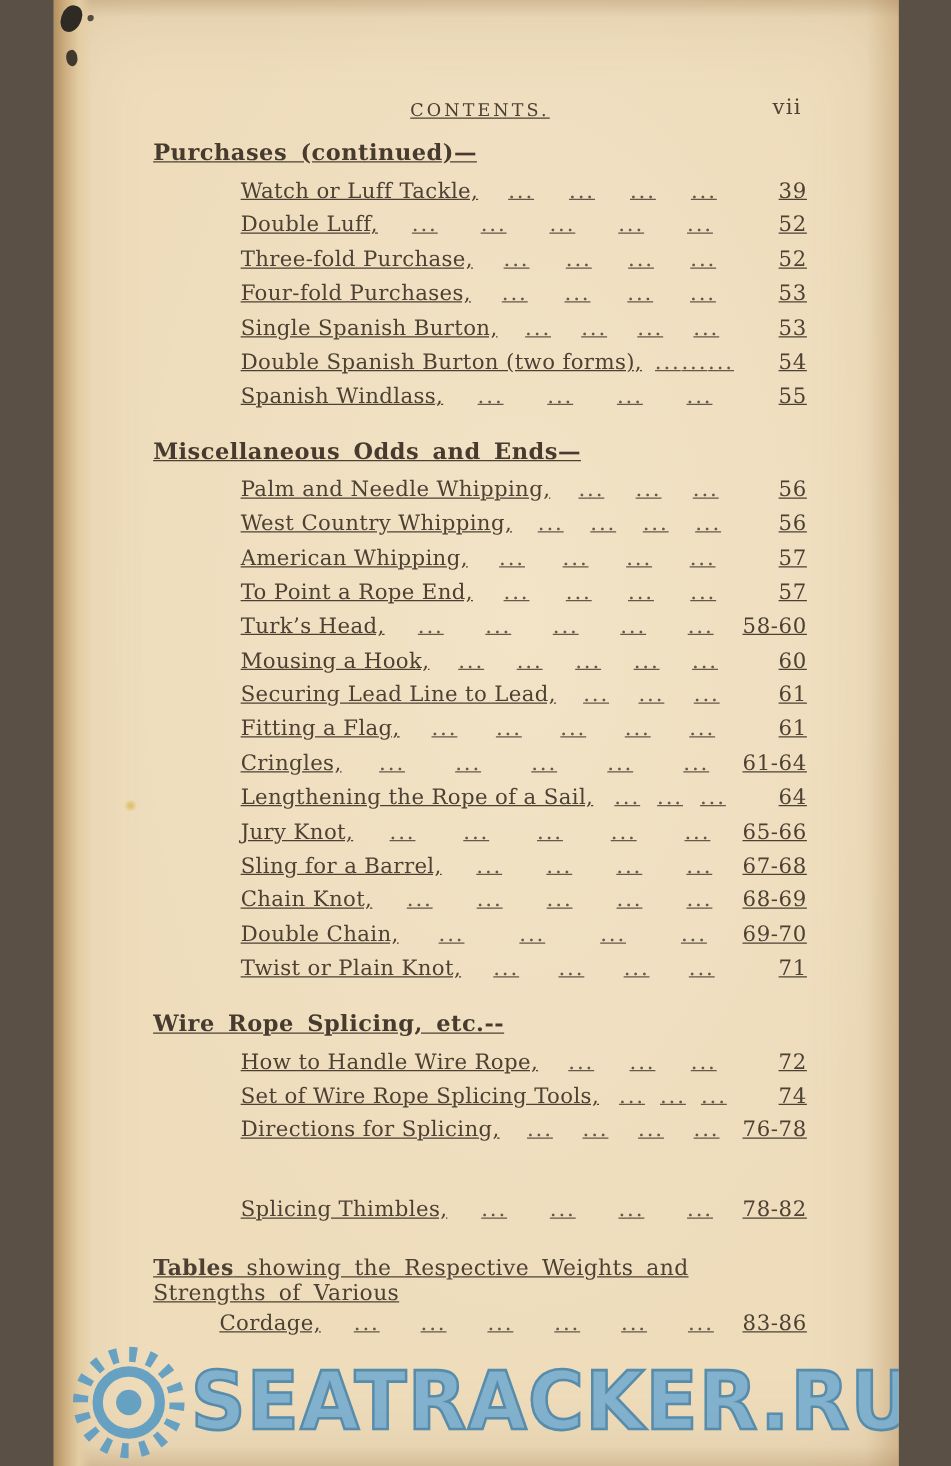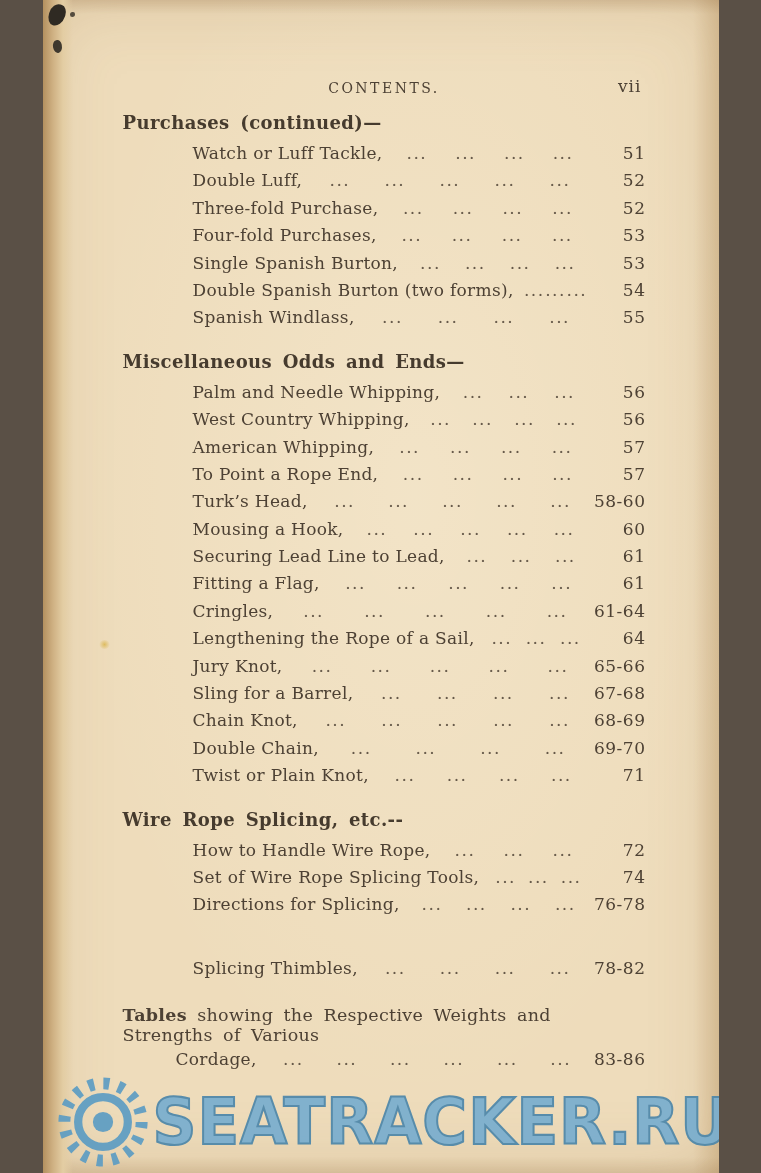--- a/index.html
+++ b/index.html
@@ -8,20 +8,21 @@
     margin:0 auto;
     background:
       radial-gradient(ellipse at 55% 42%, rgba(255,250,235,0.25), rgba(0,0,0,0) 65%),
       linear-gradient(180deg, rgba(140,100,55,0.22) 0, rgba(0,0,0,0) 14px),
       linear-gradient(0deg, rgba(140,100,55,0.18) 0, rgba(0,0,0,0) 16px),
       linear-gradient(270deg, rgba(170,130,75,0.28) 0, rgba(0,0,0,0) 26px),
       #eedcbb;
     box-shadow: inset 0 0 70px rgba(150,110,60,0.22);
     font-family:"DejaVu Serif", serif;
     color:#4d4134;
+    text-decoration:underline;
   }
   .spine{position:absolute;left:0;top:0;bottom:0;width:30px;pointer-events:none;
     background:linear-gradient(90deg,#a8encode 0);
     background:linear-gradient(90deg,#b3905f 0,#cfb183 10px,#e3cda3 20px,rgba(0,0,0,0) 30px);}
   .speck{position:absolute;background:#2f2a23;border-radius:50% 40% 55% 45%;}
   .speck.s1{left:6px;top:4px;width:16px;height:22px;transform:rotate(18deg);}
   .speck.s2{left:10px;top:40px;width:9px;height:13px;transform:rotate(-12deg);opacity:.9;}
   .speck.s3{left:27px;top:12px;width:5px;height:5px;opacity:.8;}
   .spot-yellow{position:absolute;left:56px;top:640px;width:11px;height:9px;border-radius:50%;
     background:radial-gradient(circle,#d9b44a 0,rgba(217,180,74,0) 75%);opacity:.8;}
@@ -72,21 +73,21 @@
         <section class="toc-section first">
           <h2 class="section-heading"><span class="hb">Purchases</span><span class="hn"> (continued)—</span></h2>
           <div class="row" style="padding-left: 70px; justify-content: flex-end;">
             <span class="lbl">Watch or Luff Tackle,</span>
             <span class="leader">
               <span class="dotgroup">...</span>
               <span class="dotgroup">...</span>
               <span class="dotgroup">...</span>
               <span class="dotgroup">...</span>
             </span>
-            <span class="pg">51</span>
+            <span class="pg">39</span>
           </div>
           <div class="row" style="padding-left: 70px;">
             <span class="lbl">Double Luff,</span>
             <span class="leader">
               <span class="dotgroup">...</span>
               <span class="dotgroup">...</span>
               <span class="dotgroup">...</span>
               <span class="dotgroup">...</span>
               <span class="dotgroup">...</span>
             </span>

